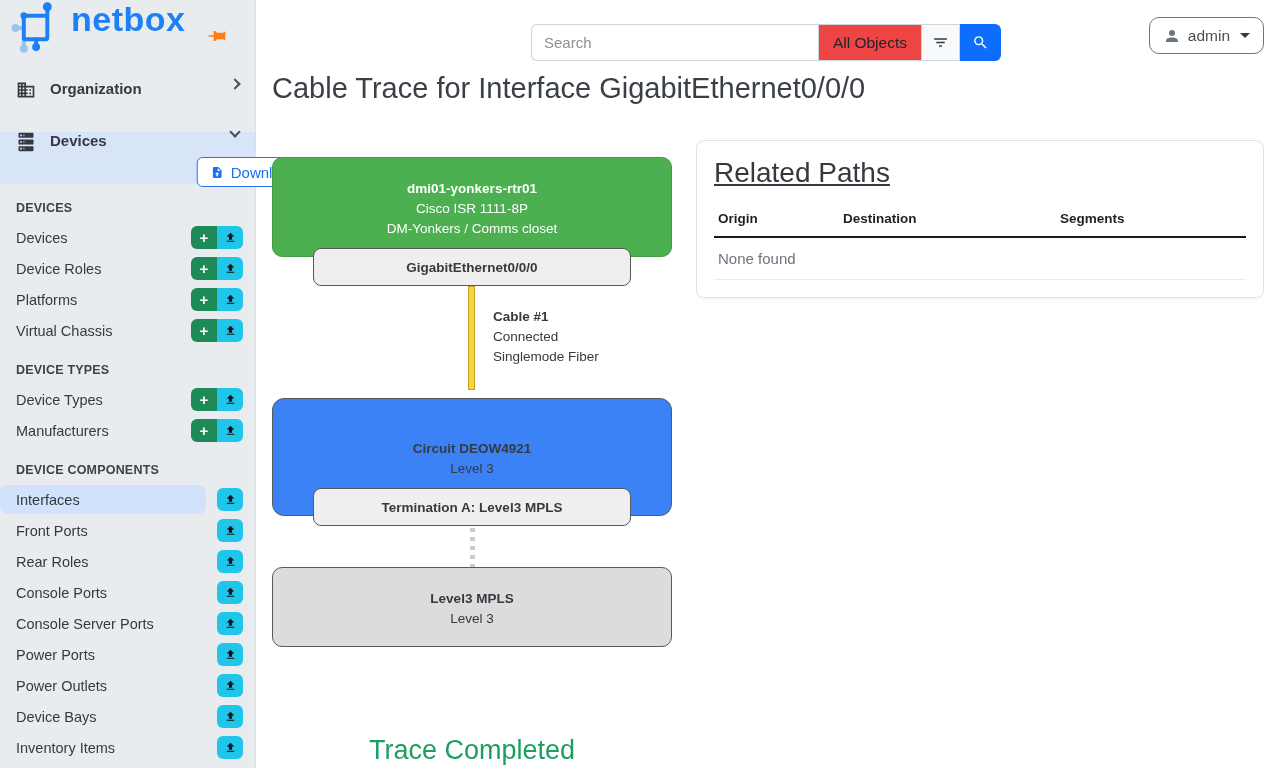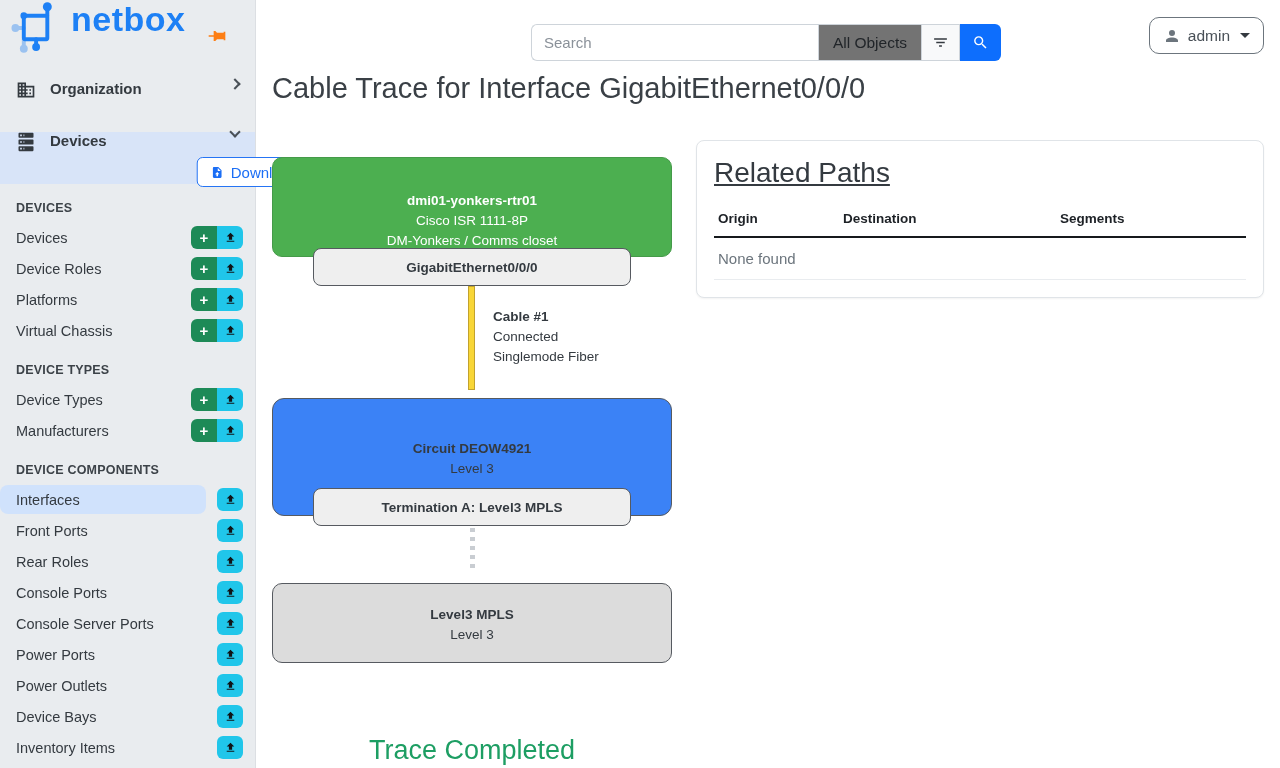--- a/index.html
+++ b/index.html
@@ -39,21 +39,21 @@
   .btn-import.solo { border-radius:6px; }
   .btn-import svg { width:13px; height:13px; }
 
   
   .main { position:absolute; left:256px; top:0; width:1024px; height:768px; background:#fff; }
 
   .search-group { position:absolute; left:275px; top:24px; width:470px; height:37px; display:flex; }
   .search-input { flex:1; border:1px solid #ced4da; border-right:none; border-radius:6px 0 0 6px;
     padding:0 12px; font-size:15px; color:#212529; outline:none; font-family:inherit; }
   .search-input::placeholder { color:#8a9199; }
-  .scope-btn { display:flex; align-items:center; padding:0 14px; background:#737373;
+  .scope-btn { display:flex; align-items:center; padding:0 14px; background:#ef4444;
     border:1px solid #ced4da; font-size:15.5px; color:#212529; cursor:pointer; white-space:nowrap; }
   .filter-btn { width:38px; background:#f8f9fa; border:1px solid #ced4da; border-left:none;
     display:flex; align-items:center; justify-content:center; cursor:pointer; }
   .filter-btn svg { width:17px; height:17px; }
   .search-btn { width:41px; background:#0d6efd; border:none; border-radius:0 6px 6px 0;
     display:flex; align-items:center; justify-content:center; cursor:pointer; }
   .search-btn svg { width:17px; height:17px; }
 
   .user-btn { position:absolute; right:16px; top:17px; height:37px; padding:0 13px;
     border:1px solid #6c757d; border-radius:10px; background:#fff; display:flex;
@@ -63,41 +63,41 @@
     border-top:5px solid #343a40; margin-left:3px; }
 
   .page-title { position:absolute; left:16px; top:72px; font-size:29px; font-weight:400;
     color:#3a4046; white-space:nowrap; }
 
   
   .diagram { position:absolute; left:16px; top:157px; width:400px; height:611px; }
   .diagram > div { position:absolute; }
   .dev-box { left:0; top:0; width:400px; height:100px; background:#4caf50;
     border:1px solid #459a49; border-radius:10px; text-align:center; color:#fff;
-    padding-top:33px; line-height:20px; font-size:13.5px; z-index:1; }
+    padding-top:21px; line-height:20px; font-size:13.5px; z-index:1; }
   .dev-box .b1 { font-weight:bold; }
   .mid-box { background:#efefef; border:1px solid #565a60; border-radius:8px;
     left:41px; width:318px; height:38px; display:flex; align-items:center; justify-content:center;
     font-size:13.5px; font-weight:bold; color:#343a40; z-index:3; }
   .iface-box { top:91px; }
   .term-z { top:231px; }
   .term-a { top:331px; }
   .cable-line { left:196px; top:129px; width:7px; height:104px; background:#f8d637;
     border:1px solid #c2a22e; z-index:0; }
   .cable-label { left:221px; top:150px; font-size:13.5px; color:#343a40; line-height:20px; z-index:2; }
   .cable-label .b1 { font-weight:bold; }
   .circuit-box { left:0; top:241px; width:400px; height:118px; background:#3b82f6;
     border:1px solid #565a60; border-radius:12px; text-align:center; color:#343a40;
     padding-top:40px; line-height:20px; font-size:13.5px; z-index:2; }
   .circuit-box .b1 { font-weight:bold; }
   .dashed-line { left:198px; top:371px; width:5px; height:40px;
     background:repeating-linear-gradient(to bottom,#c9cdd2 0 4px,transparent 4px 9px); z-index:0; }
   .net-box { left:0; top:410px; width:400px; height:80px; background:#dcdcdc;
     border:1px solid #565a60; border-radius:10px; text-align:center; color:#343a40;
-    padding-top:21px; line-height:20px; font-size:13.5px; z-index:1;margin-top:16px; }
+    padding-top:21px; line-height:20px; font-size:13.5px; z-index:1; }
   .net-box .b1 { font-weight:bold; }
   .download-btn { left:50%; transform:translateX(-50%); top:514px; height:30px;
     background:#fff; border:1px solid #2574f4; border-radius:6px; color:#1b6ef5;
     font-size:15px; display:flex; align-items:center; gap:7px; padding:0 13px;
     cursor:pointer; white-space:nowrap; font-family:inherit; }
   .download-btn svg { width:13px; height:15px; }
   .trace-status { left:0; top:578px; width:400px; text-align:center; font-size:27px;
     color:#1d9e63; }
 
   

